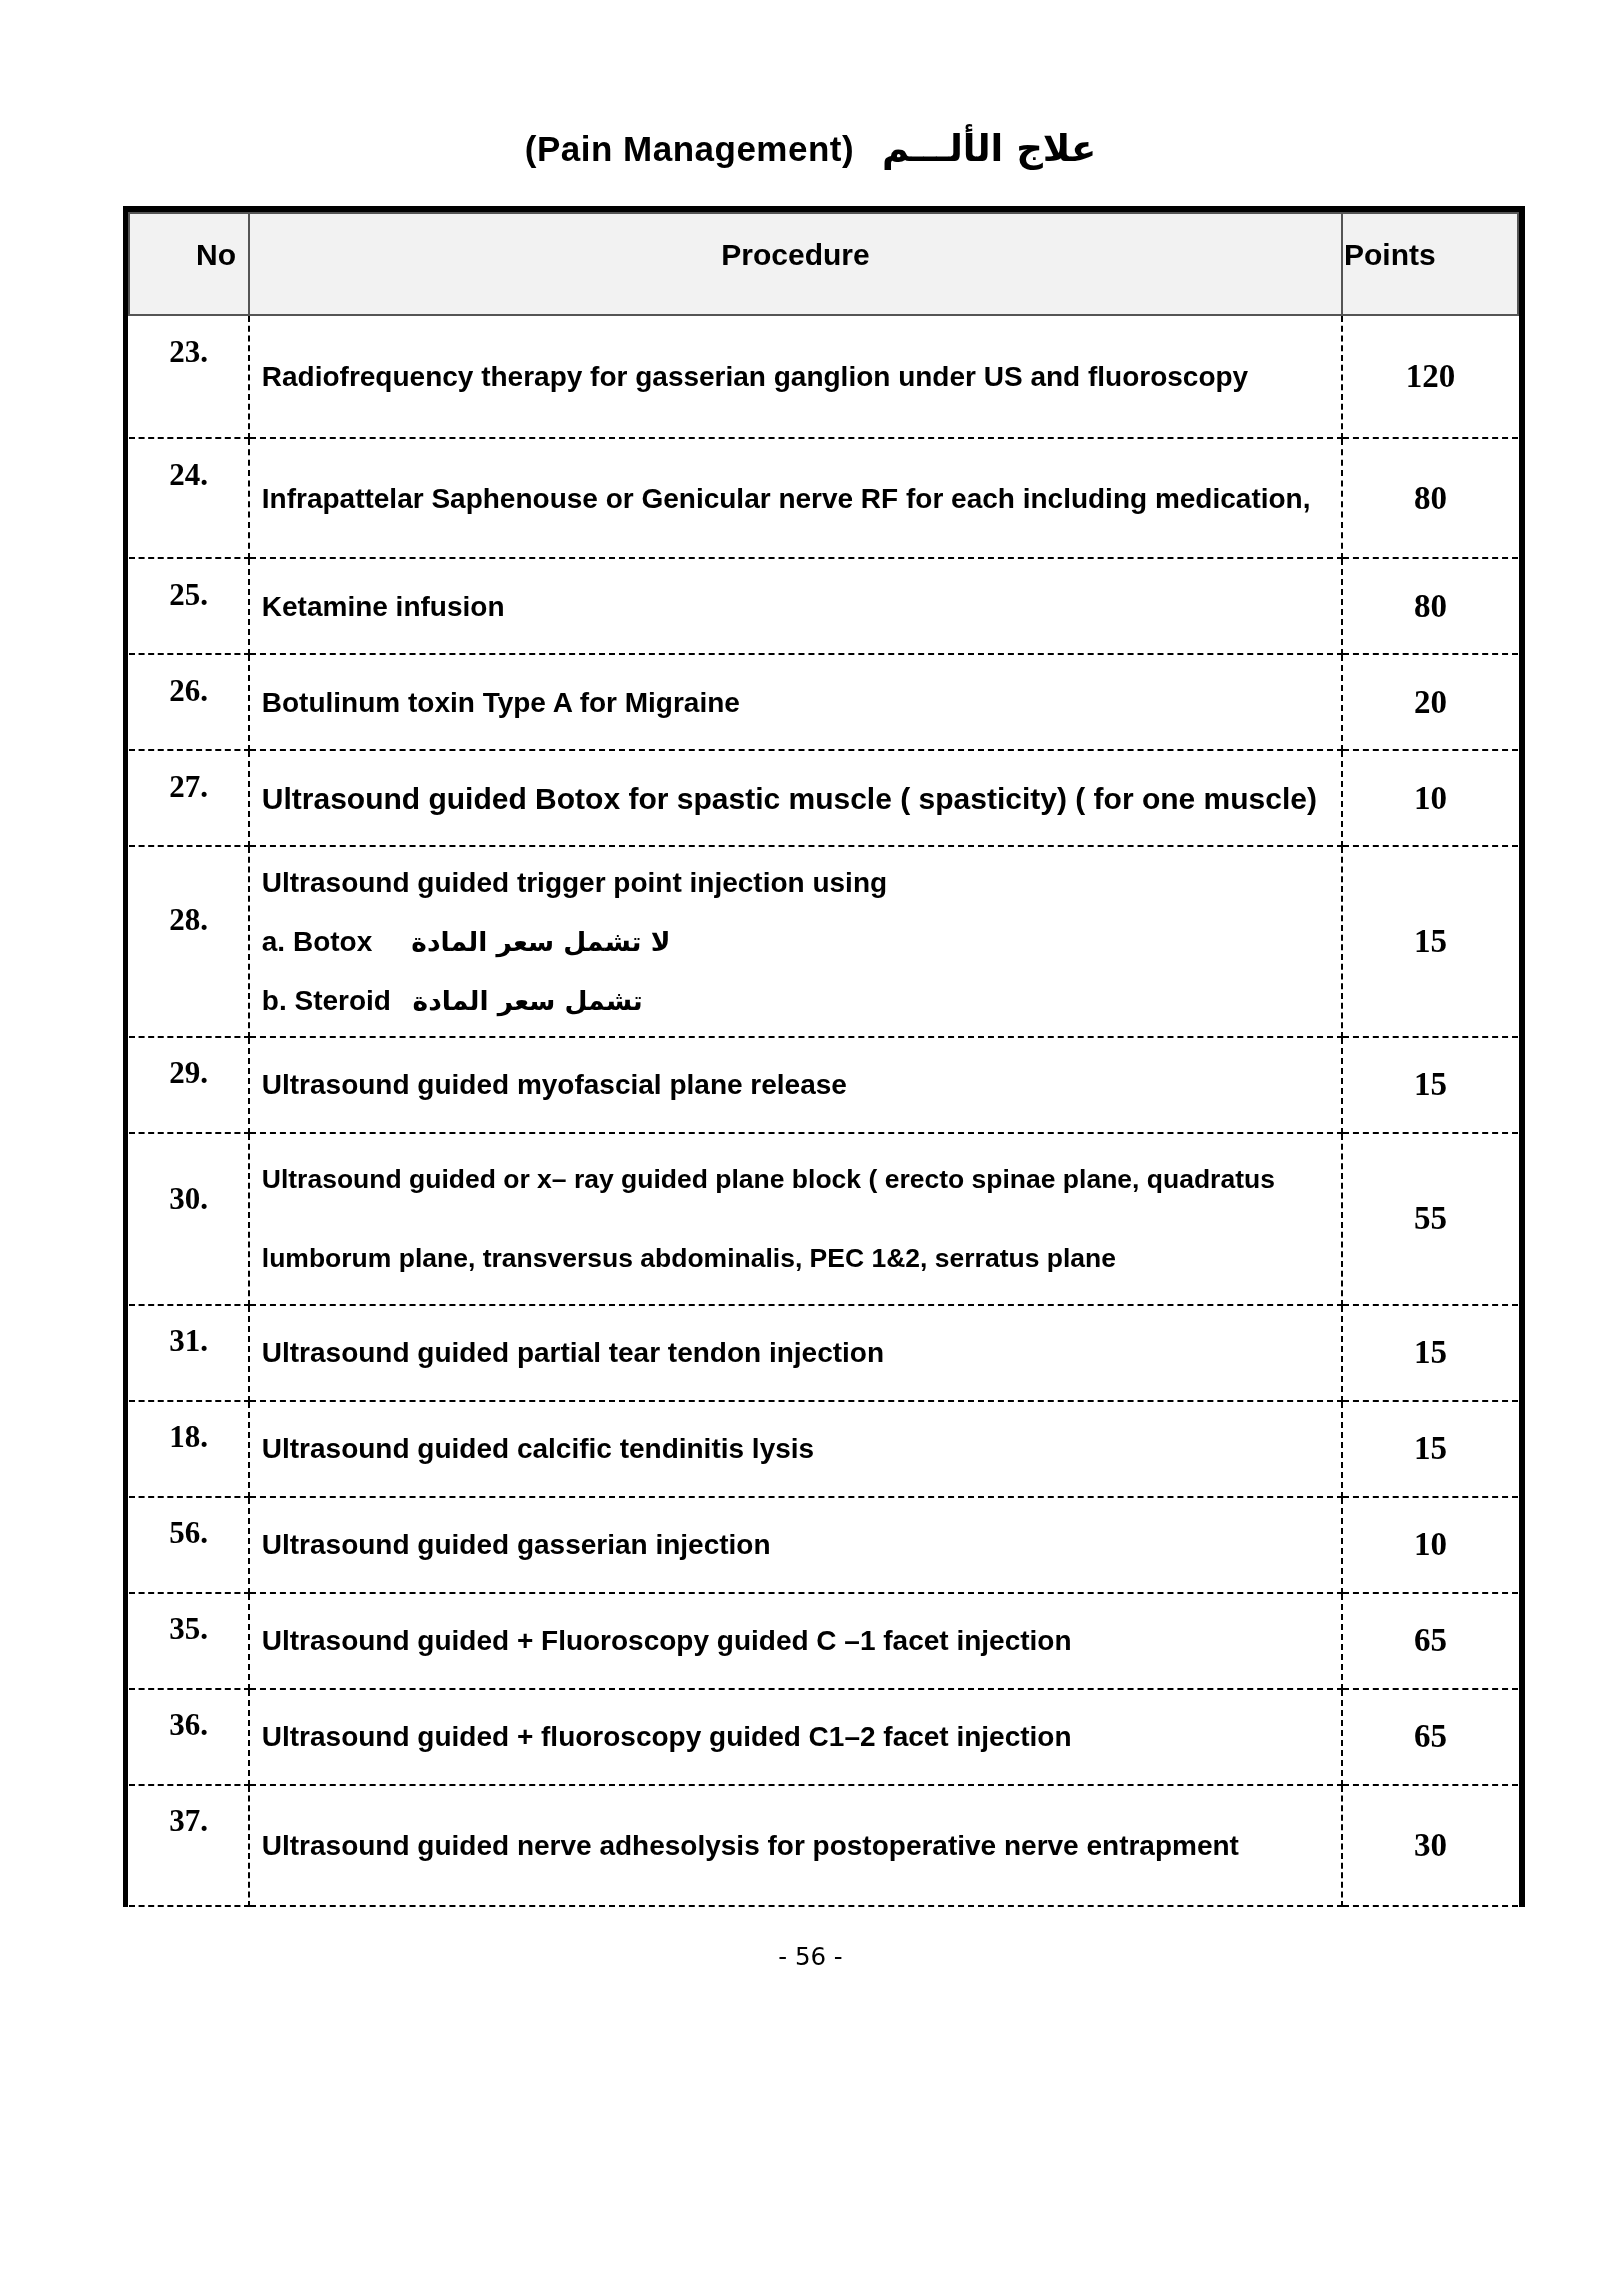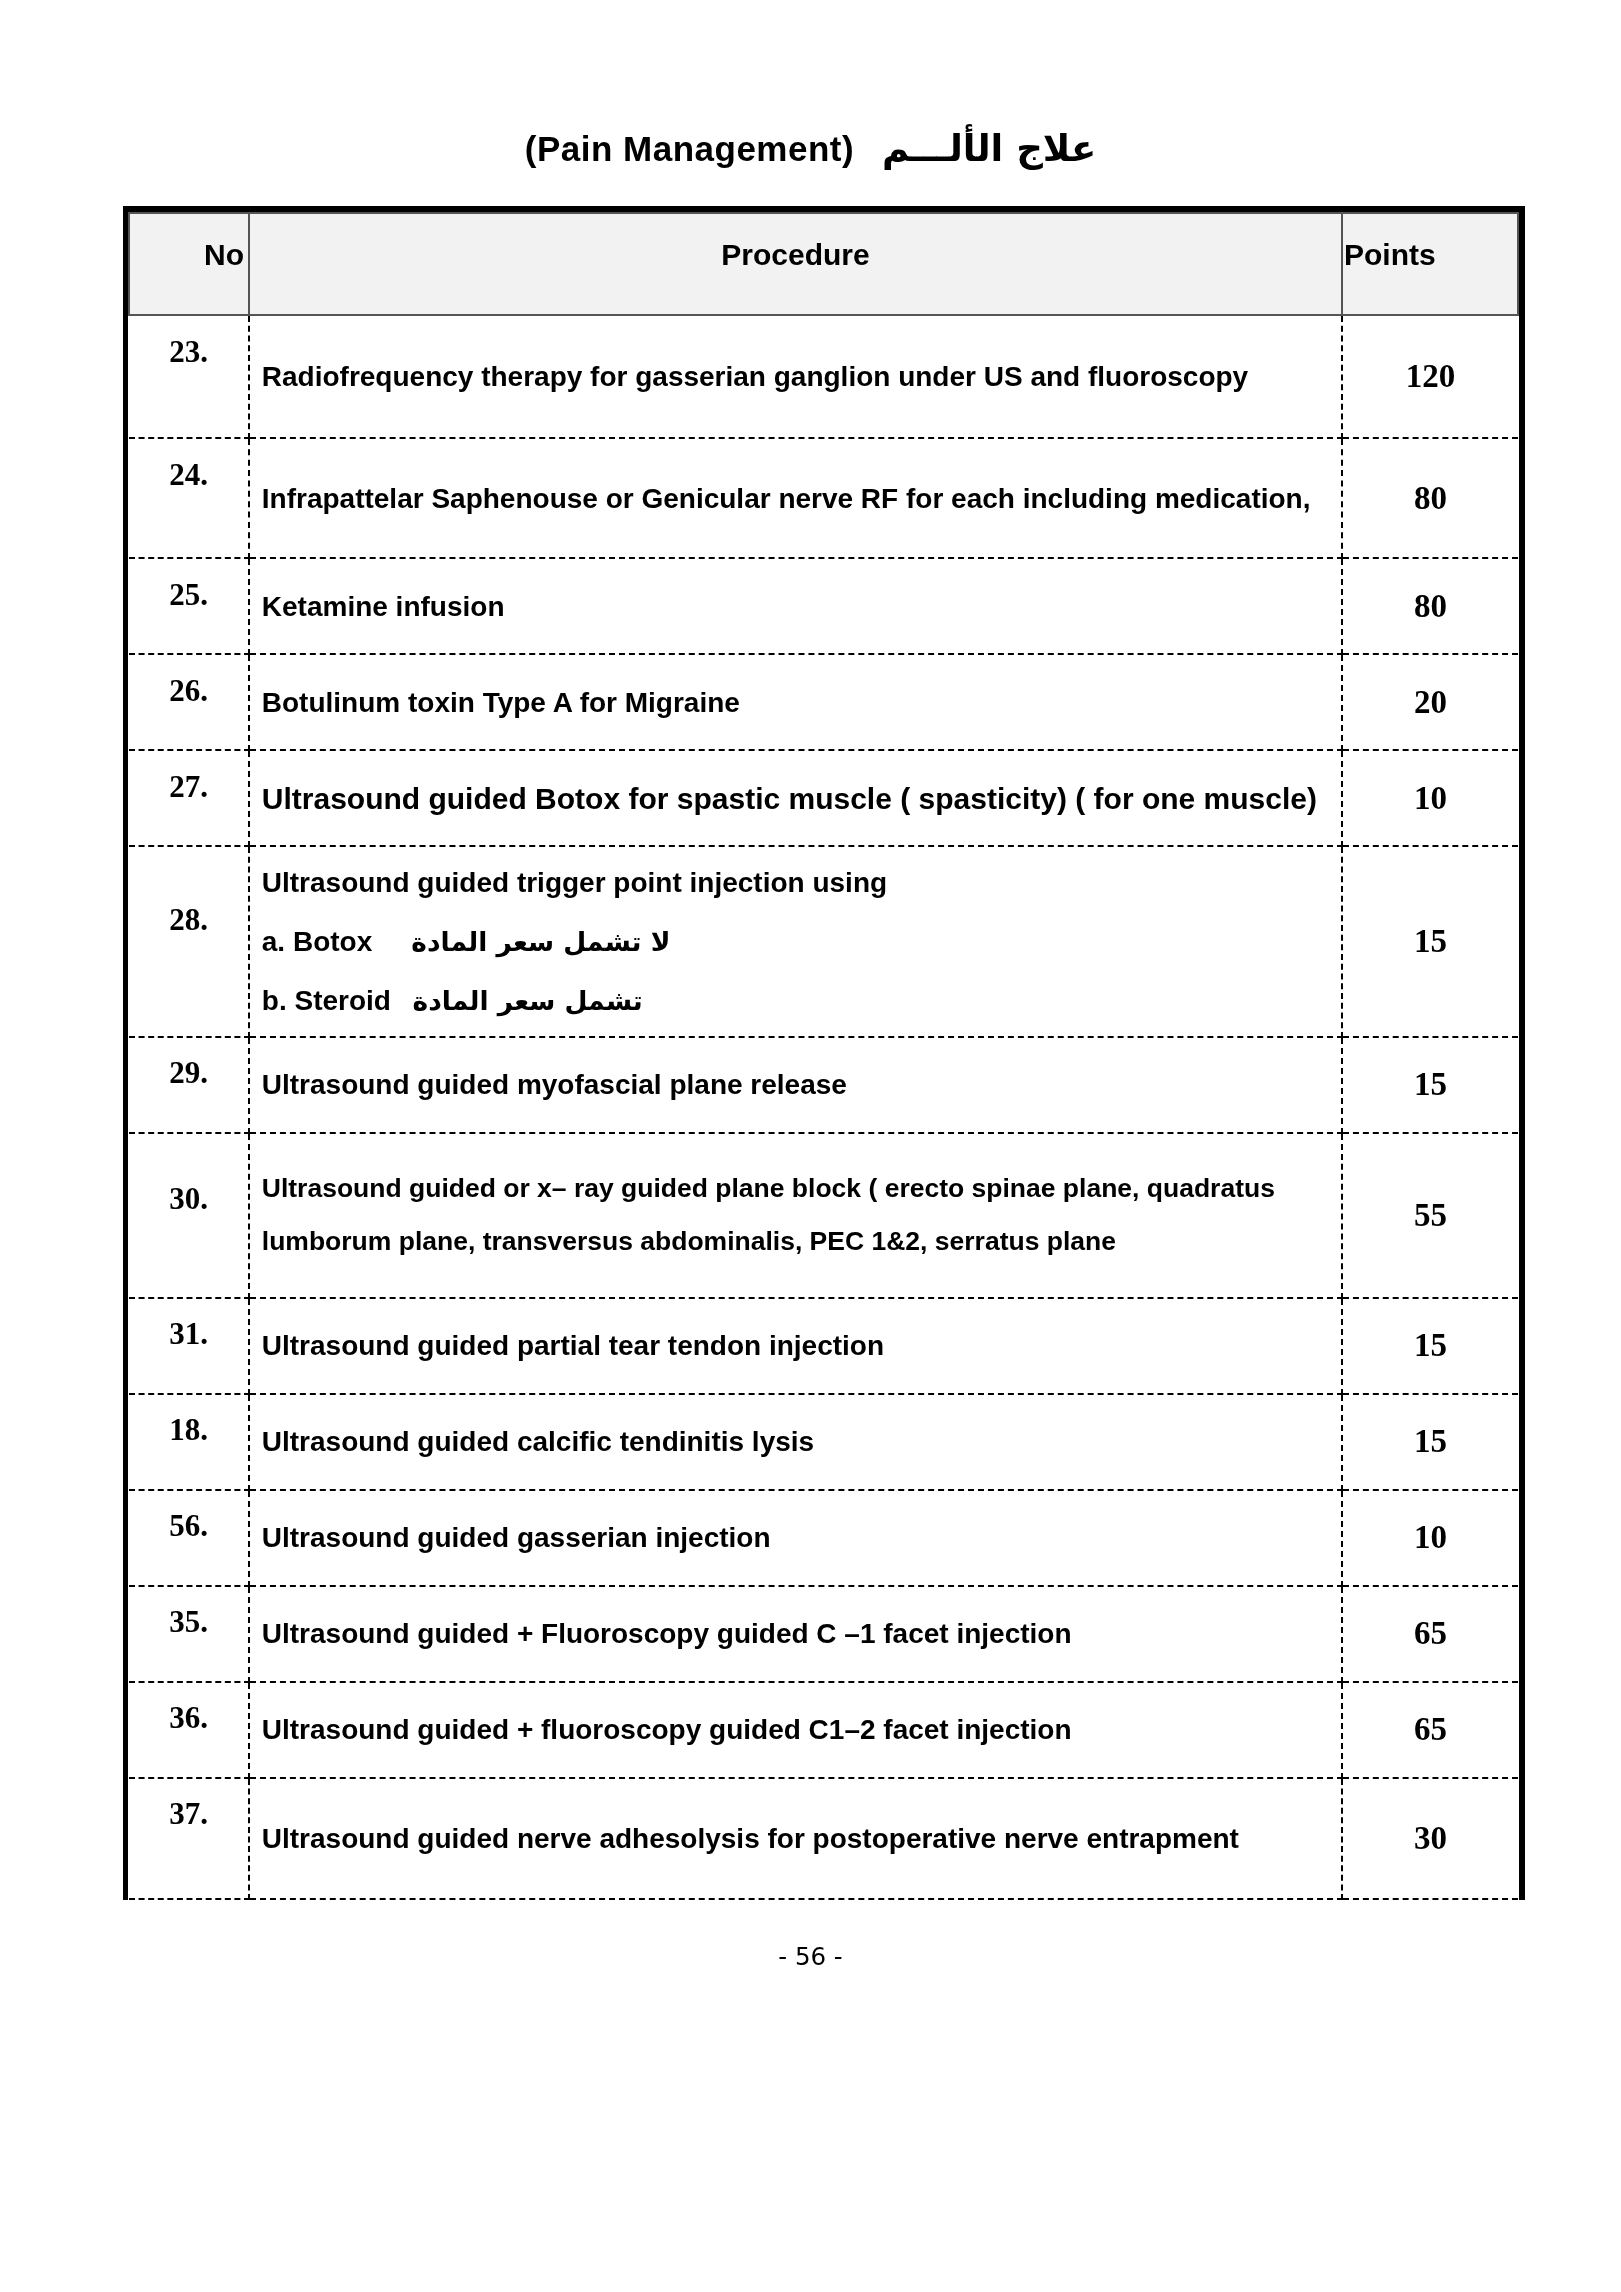--- a/index.html
+++ b/index.html
@@ -13,37 +13,37 @@
     position: absolute; left: 123px; top: 206px; width: 1402px;
     border-top: 6.9px solid #000; border-left: 5.9px solid #000; border-right: 6.9px solid #000;
     box-sizing: border-box;
   }
   table { border-collapse: collapse; width: 100%; table-layout: fixed; }
   th {
     background: #f2f2f2; font-weight: bold; font-size: 30px; height: 102px;
     vertical-align: top; padding-top: 23.5px; box-sizing: border-box;
     border: 2.9px double #555;
   }
-  th.no { text-align: right; padding-right: 4px; }
+  th.no { text-align: right; padding-right: 12px; }
   th.proc { text-align: center; margin-top: 32px; }
   th.pts { text-align: left; }
   td {
     border-bottom: 2px dashed #000; border-right: 2px dashed #000;
     vertical-align: middle; box-sizing: border-box;
   }
   td:last-child { border-right: none; }
   td.no {
     font-family: "Liberation Serif", serif; font-weight: bold; font-size: 31px;
     text-align: center; vertical-align: top; padding-top: 17.6px;
   }
   td.proc {
     font-weight: bold; font-size: 28px; padding: 5.9px 11.8px; line-height: 59px;
   }
   td.proc.small { font-size: 30px; }
-  td.proc.tight { line-height: 53px; font-size: 26.5px; }
+  td.proc.tight { line-height: 79px; font-size: 26.5px; }
   td.pts {
     font-family: "Liberation Serif", serif; font-weight: bold; font-size: 33px; text-align: center;
   }
   .ar-note { font-family: "DejaVu Sans", sans-serif; font-size: 26.5px; margin-left: 39px; }
   .ar-note.b { margin-left: 21.6px; }
   .page-num {
     position: absolute; top: 1942px; left: 0; width: 1621px; text-align: center;
     font-family: "DejaVu Sans", sans-serif; font-size: 24.5px;
   }
 </style>

